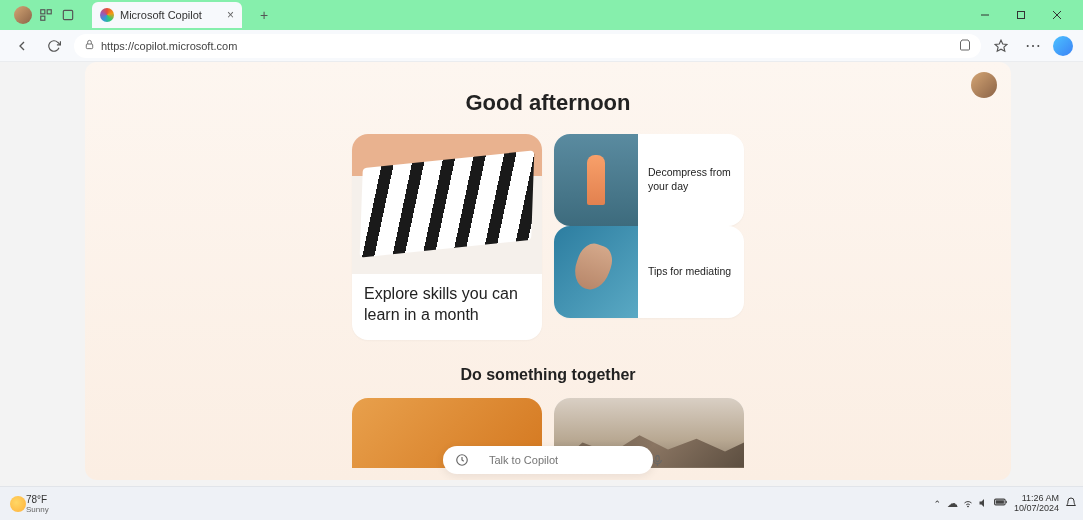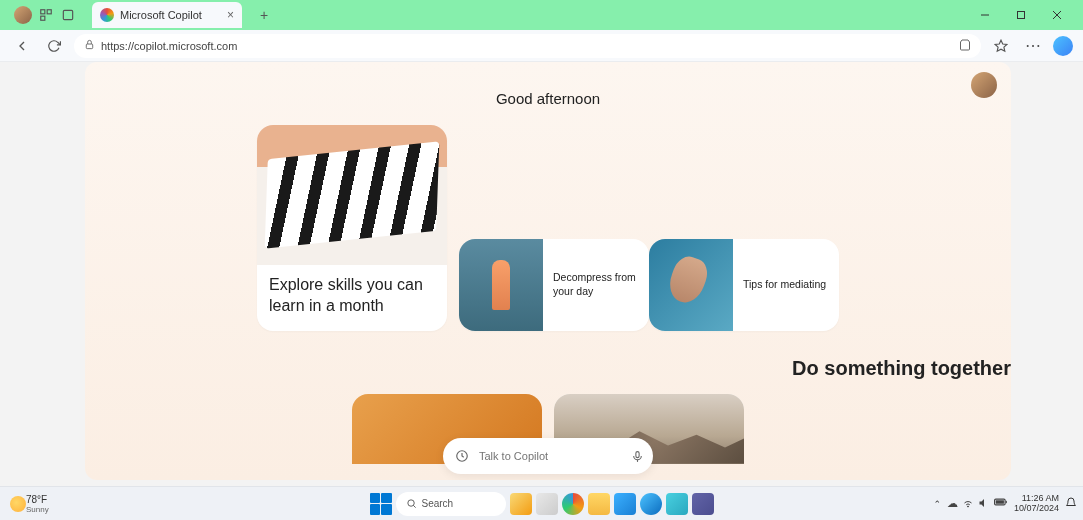--- a/index.html
+++ b/index.html
@@ -95,22 +95,22 @@
 .user-avatar {
   position: absolute;
   top: 10px; right: 14px;
   width: 26px; height: 26px;
   border-radius: 50%;
   background: linear-gradient(135deg, #d4a574, #8b6347);
   cursor: pointer;
 }
 .greeting {
   text-align: center;
-  font-size: 15px;
-  font-weight: 400;
+  font-size: 22px;
+  font-weight: 700;
   color: #222;
   margin: 20px 0 18px 0;
 }
 
 .card-row {
   display: flex;
   justify-content: center;
   gap: 12px;
 }
 .big-card {
@@ -122,37 +122,37 @@
   box-shadow: 0 1px 2px rgba(0,0,0,0.03);
 }
 .big-card-img {
   height: 140px;
   background: #efe0d2;
   position: relative;
   overflow: hidden;
 }
 .big-card-text { padding: 10px 12px 14px; font-size: 16px; color: #222; line-height: 1.3; }
 
-.small-cards { display: flex; flex-direction: row; gap: 0; align-items: flex-end; }
+.small-cards { display: flex; flex-direction: column; gap: 0; }
 .small-card {
   width: 190px; height: 92px;
   background: #fff;
   border-radius: 16px;
   display: flex;
   align-items: center;
   overflow: hidden;
   cursor: pointer;
   box-shadow: 0 1px 2px rgba(0,0,0,0.03);
 }
 .small-card-img { width: 84px; height: 100%; flex-shrink: 0; }
 .small-card-text { padding: 0 10px; font-size: 10.5px; color: #222; line-height: 1.3; }
 
 .section2 {
-  text-align: right;
-  font-size: 20px;
+  text-align: center;
+  font-size: 16px;
   font-weight: 600;
   color: #222;
   margin: 26px 0 14px;
 }
 
 .lower-row {
   display: flex;
   justify-content: center;
   gap: 12px;
 }
@@ -187,27 +187,27 @@
 .img-mountains::after {
   content: ''; position: absolute; bottom: 0; left: 0; right: 0; height: 36px;
   background: linear-gradient(135deg, #6b5d4d 0%, #8a7562 50%, #5c4e40 100%);
   clip-path: polygon(0 100%, 15% 30%, 30% 60%, 45% 10%, 60% 50%, 75% 20%, 90% 55%, 100% 30%, 100% 100%);
 }
 
 
 .chat-bar {
   position: absolute;
   bottom: 6px; left: 50%; transform: translateX(-50%);
-  width: 210px; height: 36px;
+  width: 210px; height: 28px;
   background: #fff;
   border-radius: 18px;
   display: flex;
   align-items: center;
   padding: 8px 12px;
-  gap: 10px;
+  gap: 20px;
   box-shadow: 0 2px 10px rgba(0,0,0,0.08);
 }
 .chat-input { flex: 1; border: none; outline: none; font-size: 11px; color: #666; background: transparent; }
 .chat-icon { color: #666; cursor: pointer; font-size: 13px; display: flex; }
 
 
 .taskbar {
   position: absolute;
   bottom: 0; left: 0; right: 0;
   height: 34px;
@@ -378,43 +378,20 @@
 
 <div class="taskbar">
   <div class="weather">
     <div class="weather-icon"></div>
     <div>
       <div>78°F</div>
       <div style="font-size:8px;color:#666">Sunny</div>
     </div>
   </div>
 
-  <div class="taskbar-center">
-    <div class="start-btn">
-        <span></span>
-        <span></span>
-        <span></span>
-        <span></span>
-      </div>
-    <div class="search-box">
-      <svg width="11" height="11" viewBox="0 0 24 24" fill="none" stroke="currentColor" stroke-width="2">
-          <circle cx="11" cy="11" r="7"></circle>
-          <line x1="21" y1="21" x2="16" y2="16"></line>
-        </svg>
-      <span>Search</span>
-    </div>
-    <div class="task-icon" style="background:linear-gradient(135deg,#f9d976,#f39c12)"></div>
-    <div class="task-icon" style="background:linear-gradient(135deg,#e8e8e8,#ccc)"></div>
-    <div class="task-icon" style="background:conic-gradient(#e74c3c,#f39c12,#2ecc71,#3498db);border-radius:50%"></div>
-    <div class="task-icon" style="background:linear-gradient(#ffd766,#f4b942)"></div>
-    <div class="task-icon" style="background:linear-gradient(135deg,#3bb0ff,#1a7fd4)"></div>
-    <div class="task-icon" style="background:linear-gradient(135deg,#4cc2ff,#0b6cbf);border-radius:50%"></div>
-    <div class="task-icon" style="background:linear-gradient(135deg,#48d0e0,#2aa8bf)"></div>
-    <div class="task-icon" style="background:linear-gradient(135deg,#6264a7,#4b4d8f)"></div>
-  </div>
 
   <div class="tray">
     <span>⌃</span>
     <div class="tray-icons">
       <span>☁</span>
       <span>
         <svg width="12" height="12" viewBox="0 0 24 24" fill="none" stroke="currentColor" stroke-width="2">
             <path d="M5 12a10 10 0 0 1 14 0"></path>
             <path d="M8.5 15.5a5 5 0 0 1 7 0"></path>
             <circle cx="12" cy="19" r="1" fill="currentColor"></circle>

